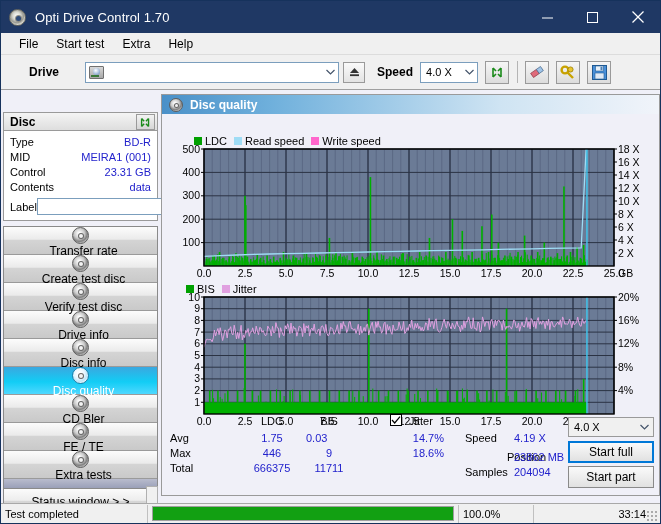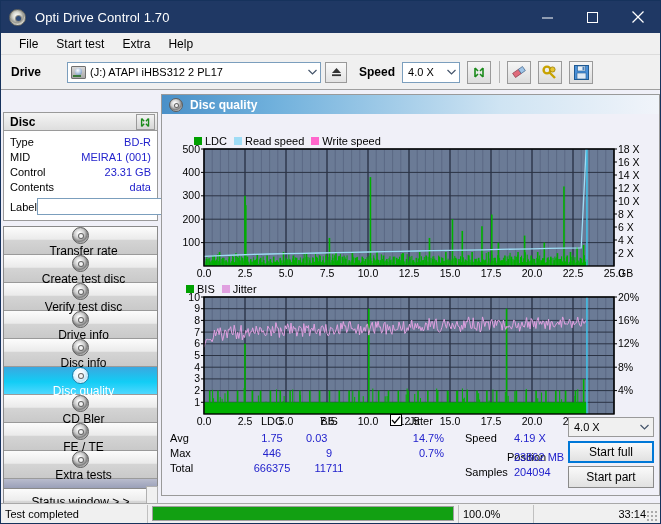--- a/index.html
+++ b/index.html
@@ -167,24 +167,23 @@
   </div>
 
   <div class="menubar">
     <div class="menuitem">File</div>
     <div class="menuitem">Start test</div>
     <div class="menuitem">Extra</div>
     <div class="menuitem">Help</div>
   </div>
 
   <div class="drivebar">
-    <div class="lbl-bold" style="margin-left:4px">Drive</div>
+    <div class="lbl-bold" style="margin-left:22px">Drive</div>
     <div class="combo drive-combo">
       <div class="drive-icon"></div>
-      <span class="drive-text">(J:)   ATAPI iHBS312  2 PL17</span>
       <span class="arrowbox">
         <svg width="9" height="6" viewBox="0 0 9 6">
             <path d="M0.5 1 L4.5 5 L8.5 1" fill="none" stroke="#44546a" stroke-width="1.2"></path>
           </svg>
       </span>
     </div>
     <div class="eject-btn">
       <svg width="11" height="10" viewBox="0 0 11 10">
           <path d="M5.5 1 L10 6 L1 6 Z" fill="#333"></path>
           <rect x="1" y="7.3" width="9" height="1.8" fill="#333"></rect>
@@ -1204,21 +1203,21 @@
       <span class="cell k2" style="left:247px; top:2px;">Jitter</span>
 
       <span class="cell k2" style="left:8px;   top:19px;">Avg</span>
       <span class="cell v2" style="left:88px;  top:19px; width:44px; text-align:center;">1.75</span>
       <span class="cell v2" style="left:144px; top:19px; width:44px; text-align:left;">0.03</span>
       <span class="cell v2" style="left:228px; top:19px; width:54px; text-align:right;">14.7%</span>
 
       <span class="cell k2" style="left:8px;   top:34px;">Max</span>
       <span class="cell v2" style="left:88px;  top:34px; width:44px; text-align:center;">446</span>
       <span class="cell v2" style="left:145px; top:34px; width:44px; text-align:center;">9</span>
-      <span class="cell v2" style="left:228px; top:34px; width:54px; text-align:right;">0.7%</span>
+      <span class="cell v2" style="left:228px; top:34px; width:54px; text-align:right;">18.6%</span>
 
       <span class="cell k2" style="left:8px;   top:49px;">Total</span>
       <span class="cell v2" style="left:80px;  top:49px; width:60px; text-align:center;">666375</span>
       <span class="cell v2" style="left:142px; top:49px; width:50px; text-align:center;">11711</span>
 
       <span class="cell k2" style="left:303px; top:19px;">Speed</span>
       <span class="cell v2" style="left:352px; top:19px;">4.19 X</span>
       <span class="cell k2" style="left:303px; top:38px;margin-left:42px;">Position</span>
       <span class="cell v2" style="left:352px; top:38px;">23862 MB</span>
       <span class="cell k2" style="left:303px; top:53px;">Samples</span>

